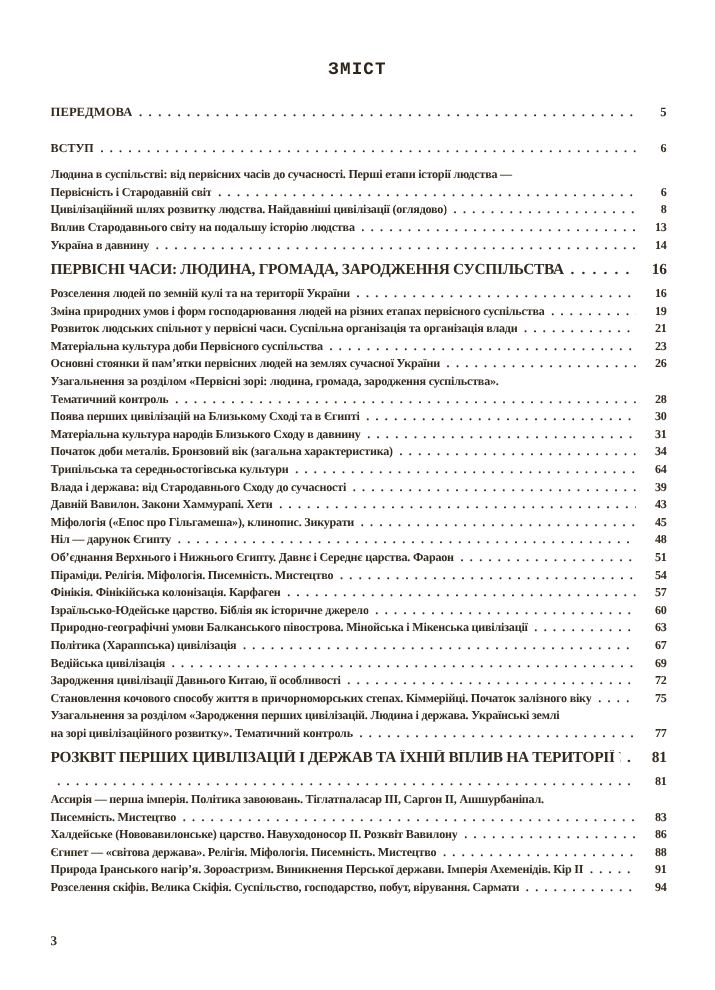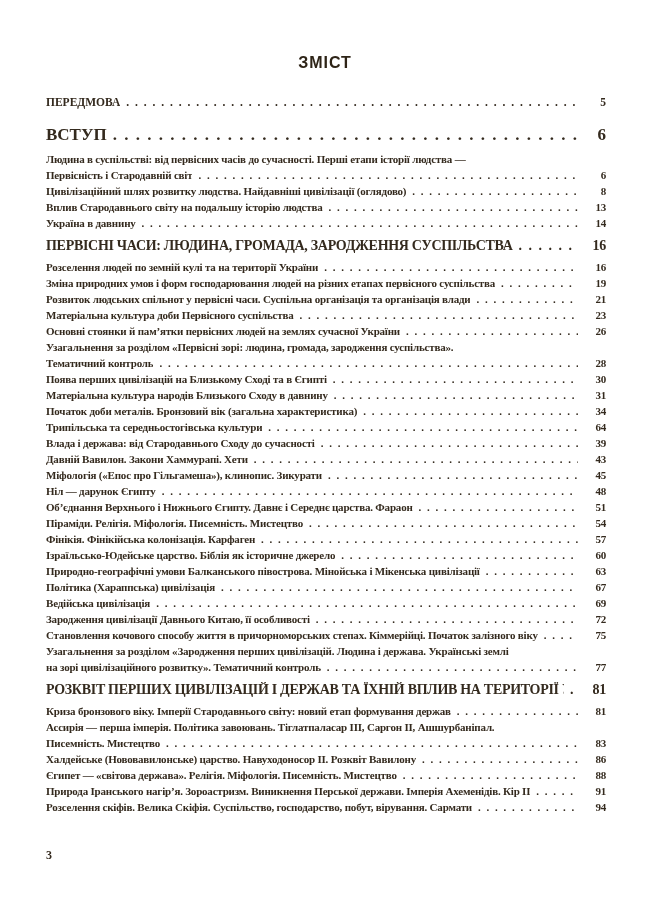--- a/index.html
+++ b/index.html
@@ -2,38 +2,38 @@
 <html><head>
 <meta charset="utf-8">
 <style>
   html,body { margin:0; padding:0; background:#ffffff; }
   .page {
     position:relative; width:650px; height:900px; background:#ffffff;
     font-family:"Liberation Serif", serif; color:#342a1e; overflow:hidden;
   }
   .title {
     position:absolute; top:54px; left:0; width:100%; text-align:center;
-    font-family:Liberation Sans, sans-serif; font-weight:700; font-size:16px;
+    font-family:Liberation Mono, monospace; font-weight:700; font-size:16px;
     letter-spacing:1px; color:#2e2417;
   }
   .toc {
     position:absolute; top:94px; left:46px; width:560px;
     font-size:11px; font-weight:700; letter-spacing:-0.2px;
   }
   .row { display:flex; align-items:baseline; line-height:16px; white-space:nowrap; }
   .line-full { line-height:16px; white-space:nowrap; overflow:hidden; }
   .label { flex:0 1 auto; overflow:hidden; }
   .dots { flex:1 1 0; min-width:8px; overflow:hidden; margin:0 6px; height:16px; }
   .dots::after {
     content:". . . . . . . . . . . . . . . . . . . . . . . . . . . . . . . . . . . . . . . . . . . . . . . . . . . . . . . . . . . . . . . . . . . . . . . . . . . . . . . . . . . . . . . . . . . .";
     letter-spacing:1.5px;
   }
   .page-num { flex:0 0 auto; min-width:22px; text-align:right; }
   .t-front  { font-size:11.5px; letter-spacing:0; margin-bottom:17px; }
-  .t-front2 { font-size:17px; letter-spacing:0; margin-bottom:8px; }
+  .t-front2 { font-size:11px; letter-spacing:0; margin-bottom:8px; }
   .t-chapter { font-size:14px; letter-spacing:-0.3px; margin-top:7px; margin-bottom:5px; }
   .footer {
     position:absolute; left:46px; top:848px;
     font-size:12px; font-weight:700; color:#342a1e;
   }
 </style>
 </head>
 <body>
 
 <div class="page">
@@ -196,21 +196,20 @@
         <span class="label">на зорі цивілізаційного розвитку». Тематичний контроль</span>
         <span class="dots"></span>
         <span class="page-num">77</span>
       </div>
       <div class="row t-chapter">
         <span class="label">РОЗКВІТ ПЕРШИХ ЦИВІЛІЗАЦІЙ І ДЕРЖАВ ТА ЇХНІЙ ВПЛИВ НА ТЕРИТОРІЇ УКРАЇНИ</span>
         <span class="dots"></span>
         <span class="page-num">81</span>
       </div>
       <div class="row t-entry">
-        <span class="label">Криза бронзового віку. Імперії Стародавнього світу: новий етап формування держав</span>
         <span class="dots"></span>
         <span class="page-num">81</span>
       </div>
       <div class="line-full t-entry">Ассирія — перша імперія. Політика завоювань. Тіглатпаласар III, Саргон II, Ашшурбаніпал.</div>
       <div class="row t-entry">
         <span class="label">Писемність. Мистецтво</span>
         <span class="dots"></span>
         <span class="page-num">83</span>
       </div>
       <div class="row t-entry">

